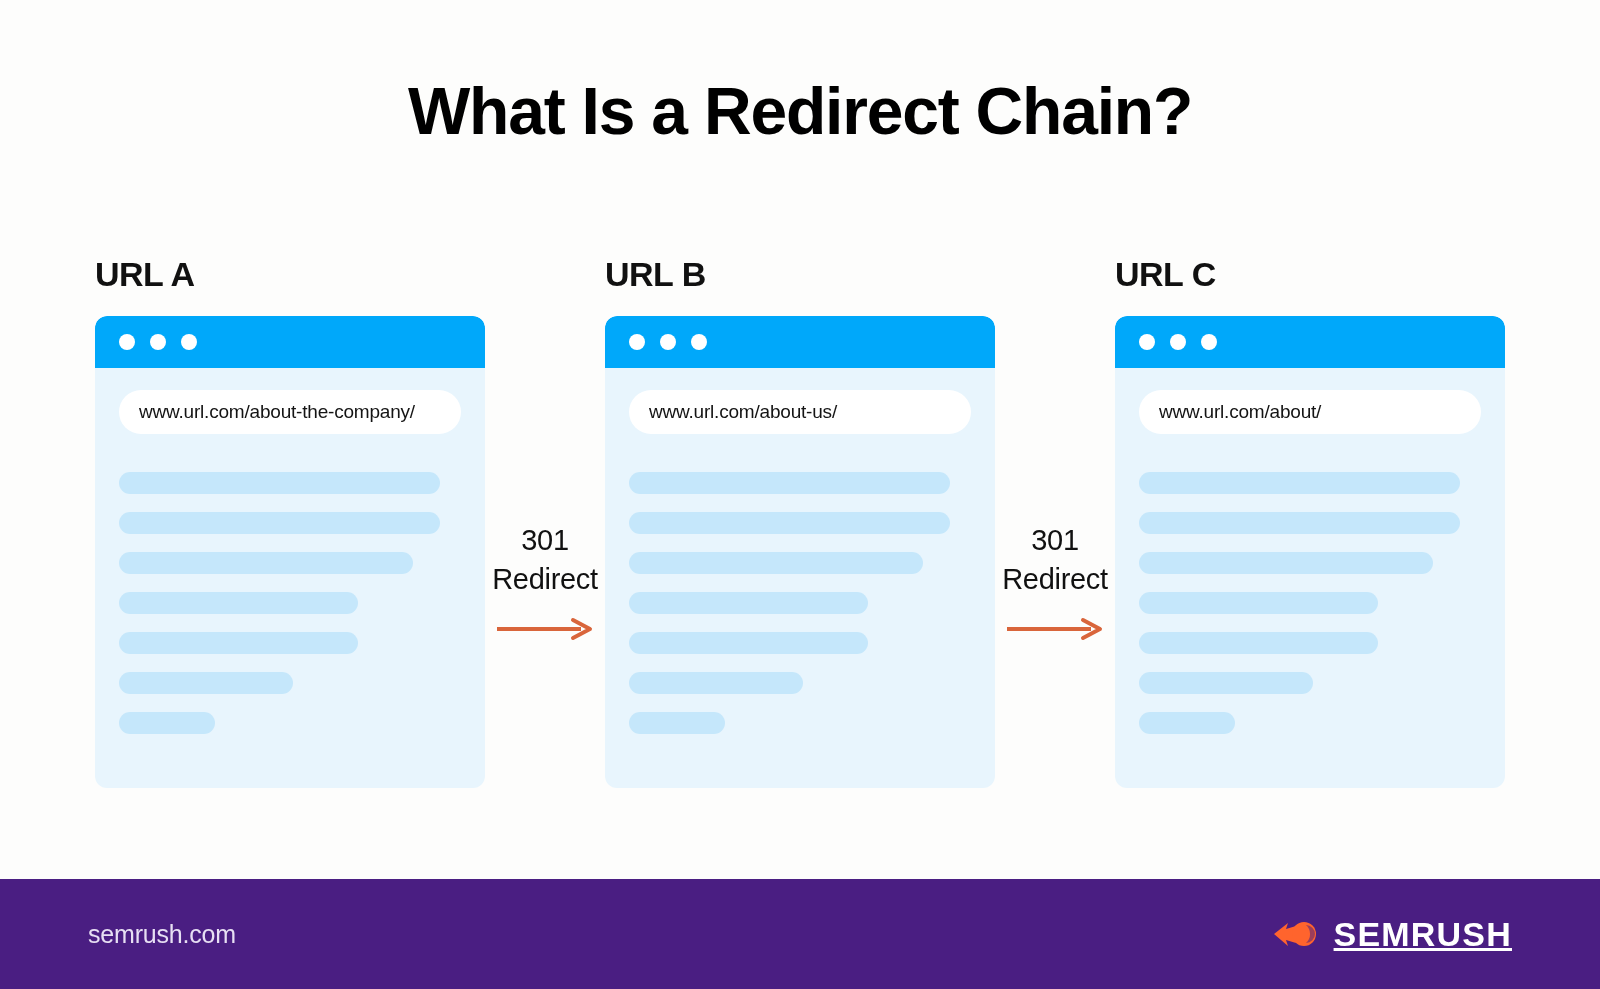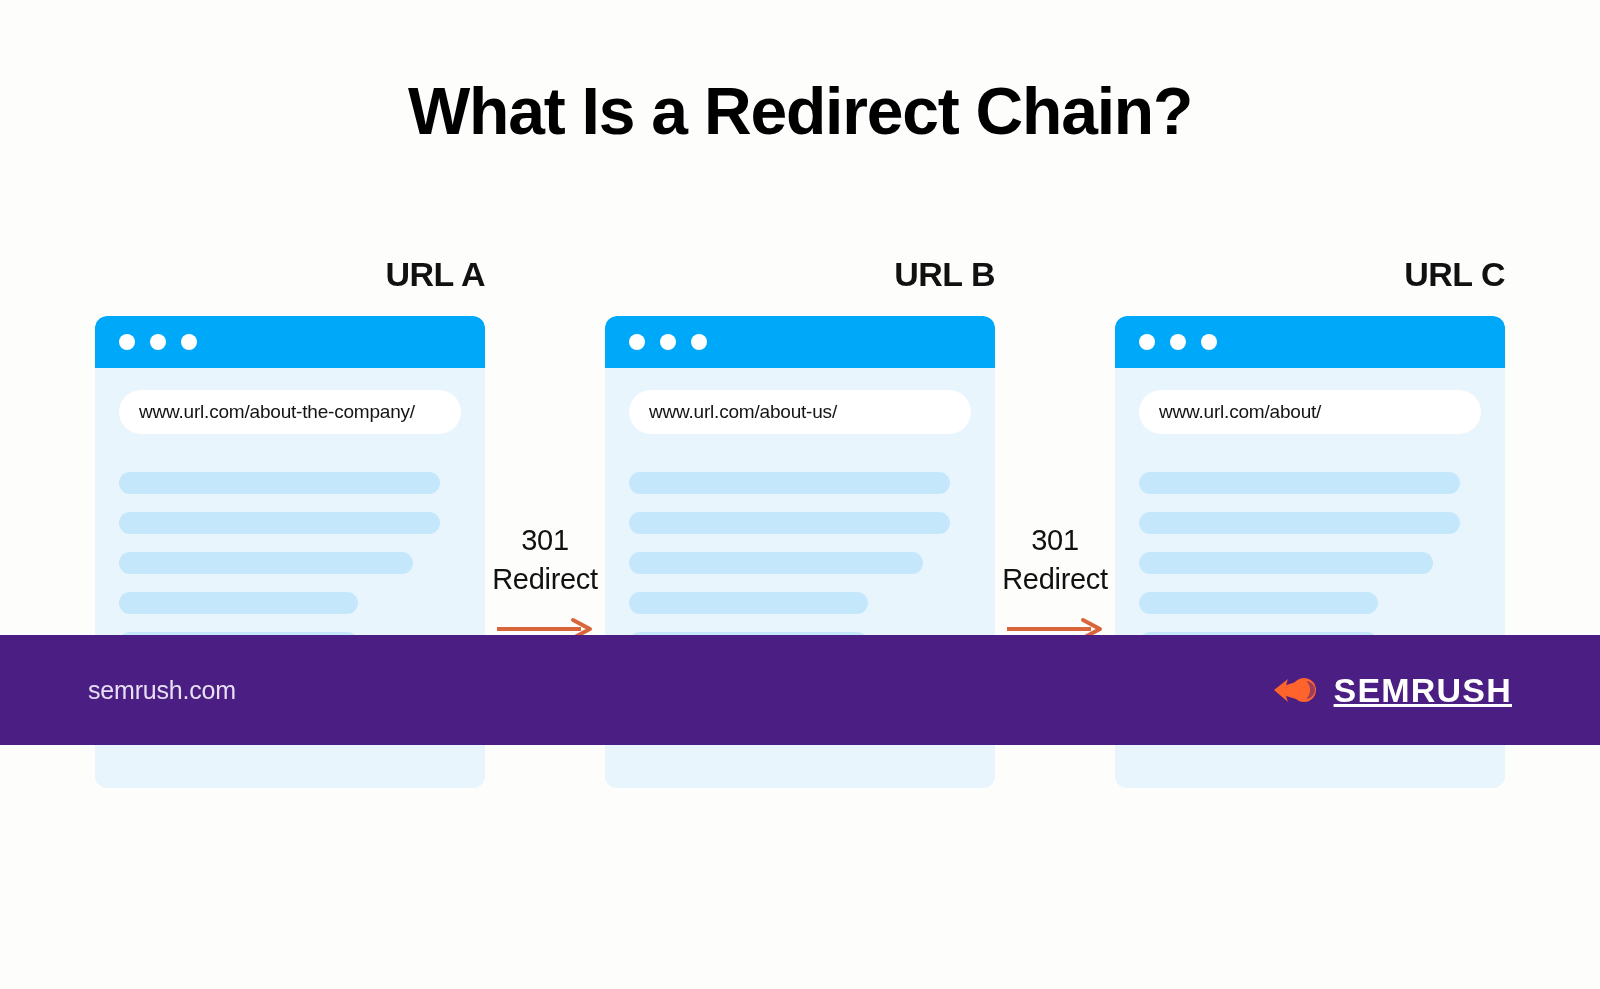--- a/index.html
+++ b/index.html
@@ -12,21 +12,21 @@
 
   body {
     background: #fdfdfc;
     font-family: "Liberation Sans", sans-serif;
     position: relative;
   }
 
   .canvas {
     position: relative;
     width: 1600px;
-    height: 745px;
+    height: 989px;
     background: #fdfdfc;
   }
 
   
   .page-title {
     position: absolute;
     top: 75px;
     left: 0;
     width: 1600px;
     text-align: center;
@@ -48,21 +48,21 @@
     flex-direction: row;
     align-items: flex-start;
     justify-content: center;
   }
 
   .node {
     width: 390px;
     flex: 0 0 390px;
     display: flex;
     flex-direction: column;
-    align-items: flex-end;
+    align-items: flex-start;
   }
 
   .node-label {
     font-size: 34px;
     font-weight: bold;
     color: #111111;
     letter-spacing: -0.5px;
     margin-bottom: 22px;
   }
 

